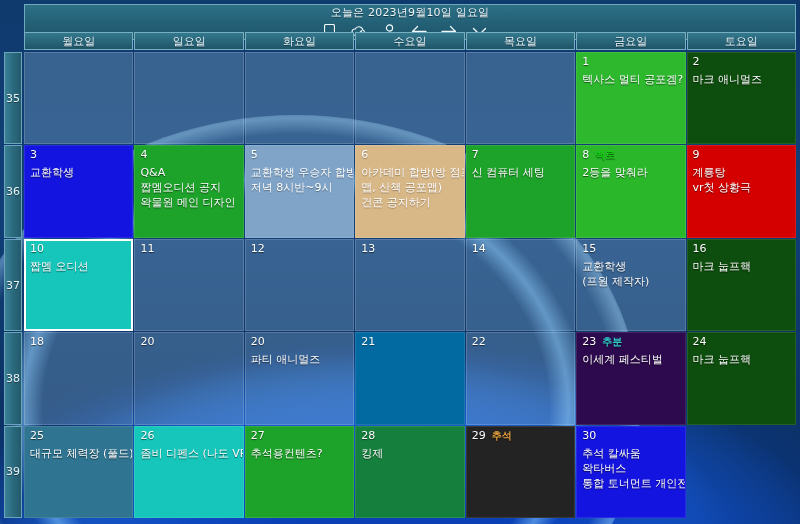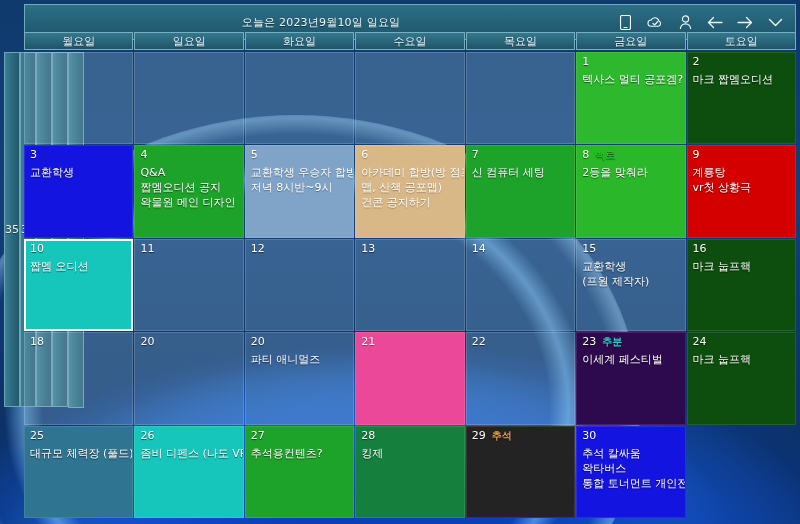--- a/index.html
+++ b/index.html
@@ -38,20 +38,21 @@
   }
 
   
   #titlebar {
     position: absolute; left: 24px; top: 4px;
     width: 772px; height: 36px;
     background: linear-gradient(180deg, #2d7086 0%, #236076 55%, #1d5569 100%);
     border: 1px solid #6fa9bb;
     display: flex; align-items: center;
     color: #eef7fa;
+    flex-direction: column;
   }
   #title-text {
     flex: 1; text-align: center;
     font-size: 11px; letter-spacing: .2px;
     text-shadow: 0 1px 0 rgba(0,0,0,.45);
   }
   .tb-icons { display:flex; align-items:center; gap: 14px; padding-right: 12px; }
   .tb-icon {
     width: 16px; height: 16px;
     display: flex; align-items: center; justify-content: center;
@@ -73,22 +74,22 @@
     color: #eaf5f9;
     font-size: 11px;
     display: flex; align-items: center; justify-content: center;
     text-shadow: 0 1px 0 rgba(0,0,0,.4);
   }
   .weekday-cell:last-child { margin-right: 0; }
 
   
   #week-rail {
     position: absolute; left: 4px; top: 52px;
-    width: 18px; height: 356px;
-    display: flex; flex-direction: row;
+    width: 18px; height: 466px;
+    display: flex; flex-direction: column;
   }
   .week-num {
     flex: 1 1 0;
     margin-bottom: 1px;
     background: linear-gradient(90deg, #3b8096 0%, #2b6a7e 50%, #23596c 100%);
     border: 1px solid #6ba5b7;
     color: #e8f4f8;
     font-size: 11px;
     display: flex; align-items: center; justify-content: center;
     text-shadow: 0 1px 0 rgba(0,0,0,.4);
@@ -234,21 +235,21 @@
         </div>
         <div class="events">
           <div class="event-line">텍사스 멀티 공포겜?</div>
         </div>
       </div>
       <div class="day-cell" style="background: rgb(13, 77, 13);">
         <div class="day-head">
           <span class="day-num">2</span>
         </div>
         <div class="events">
-          <div class="event-line">마크 짭멤오디션</div>
+          <div class="event-line">마크 애니멀즈</div>
         </div>
       </div>
       <div class="day-cell" style="background: rgb(20, 20, 224);">
         <div class="day-head">
           <span class="day-num">3</span>
         </div>
         <div class="events">
           <div class="event-line">교환학생</div>
         </div>
       </div>
@@ -363,21 +364,21 @@
         </div>
       </div>
       <div class="day-cell empty">
         <div class="day-head">
           <span class="day-num">20</span>
         </div>
         <div class="events">
           <div class="event-line">파티 애니멀즈</div>
         </div>
       </div>
-      <div class="day-cell lighttext" style="background: #ec4899;">
+      <div class="day-cell lighttext" style="background: #0369a1;">
         <div class="day-head">
           <span class="day-num">21</span>
         </div>
       </div>
       <div class="day-cell empty">
         <div class="day-head">
           <span class="day-num">22</span>
         </div>
       </div>
       <div class="day-cell" style="background: rgb(45, 10, 77);">

